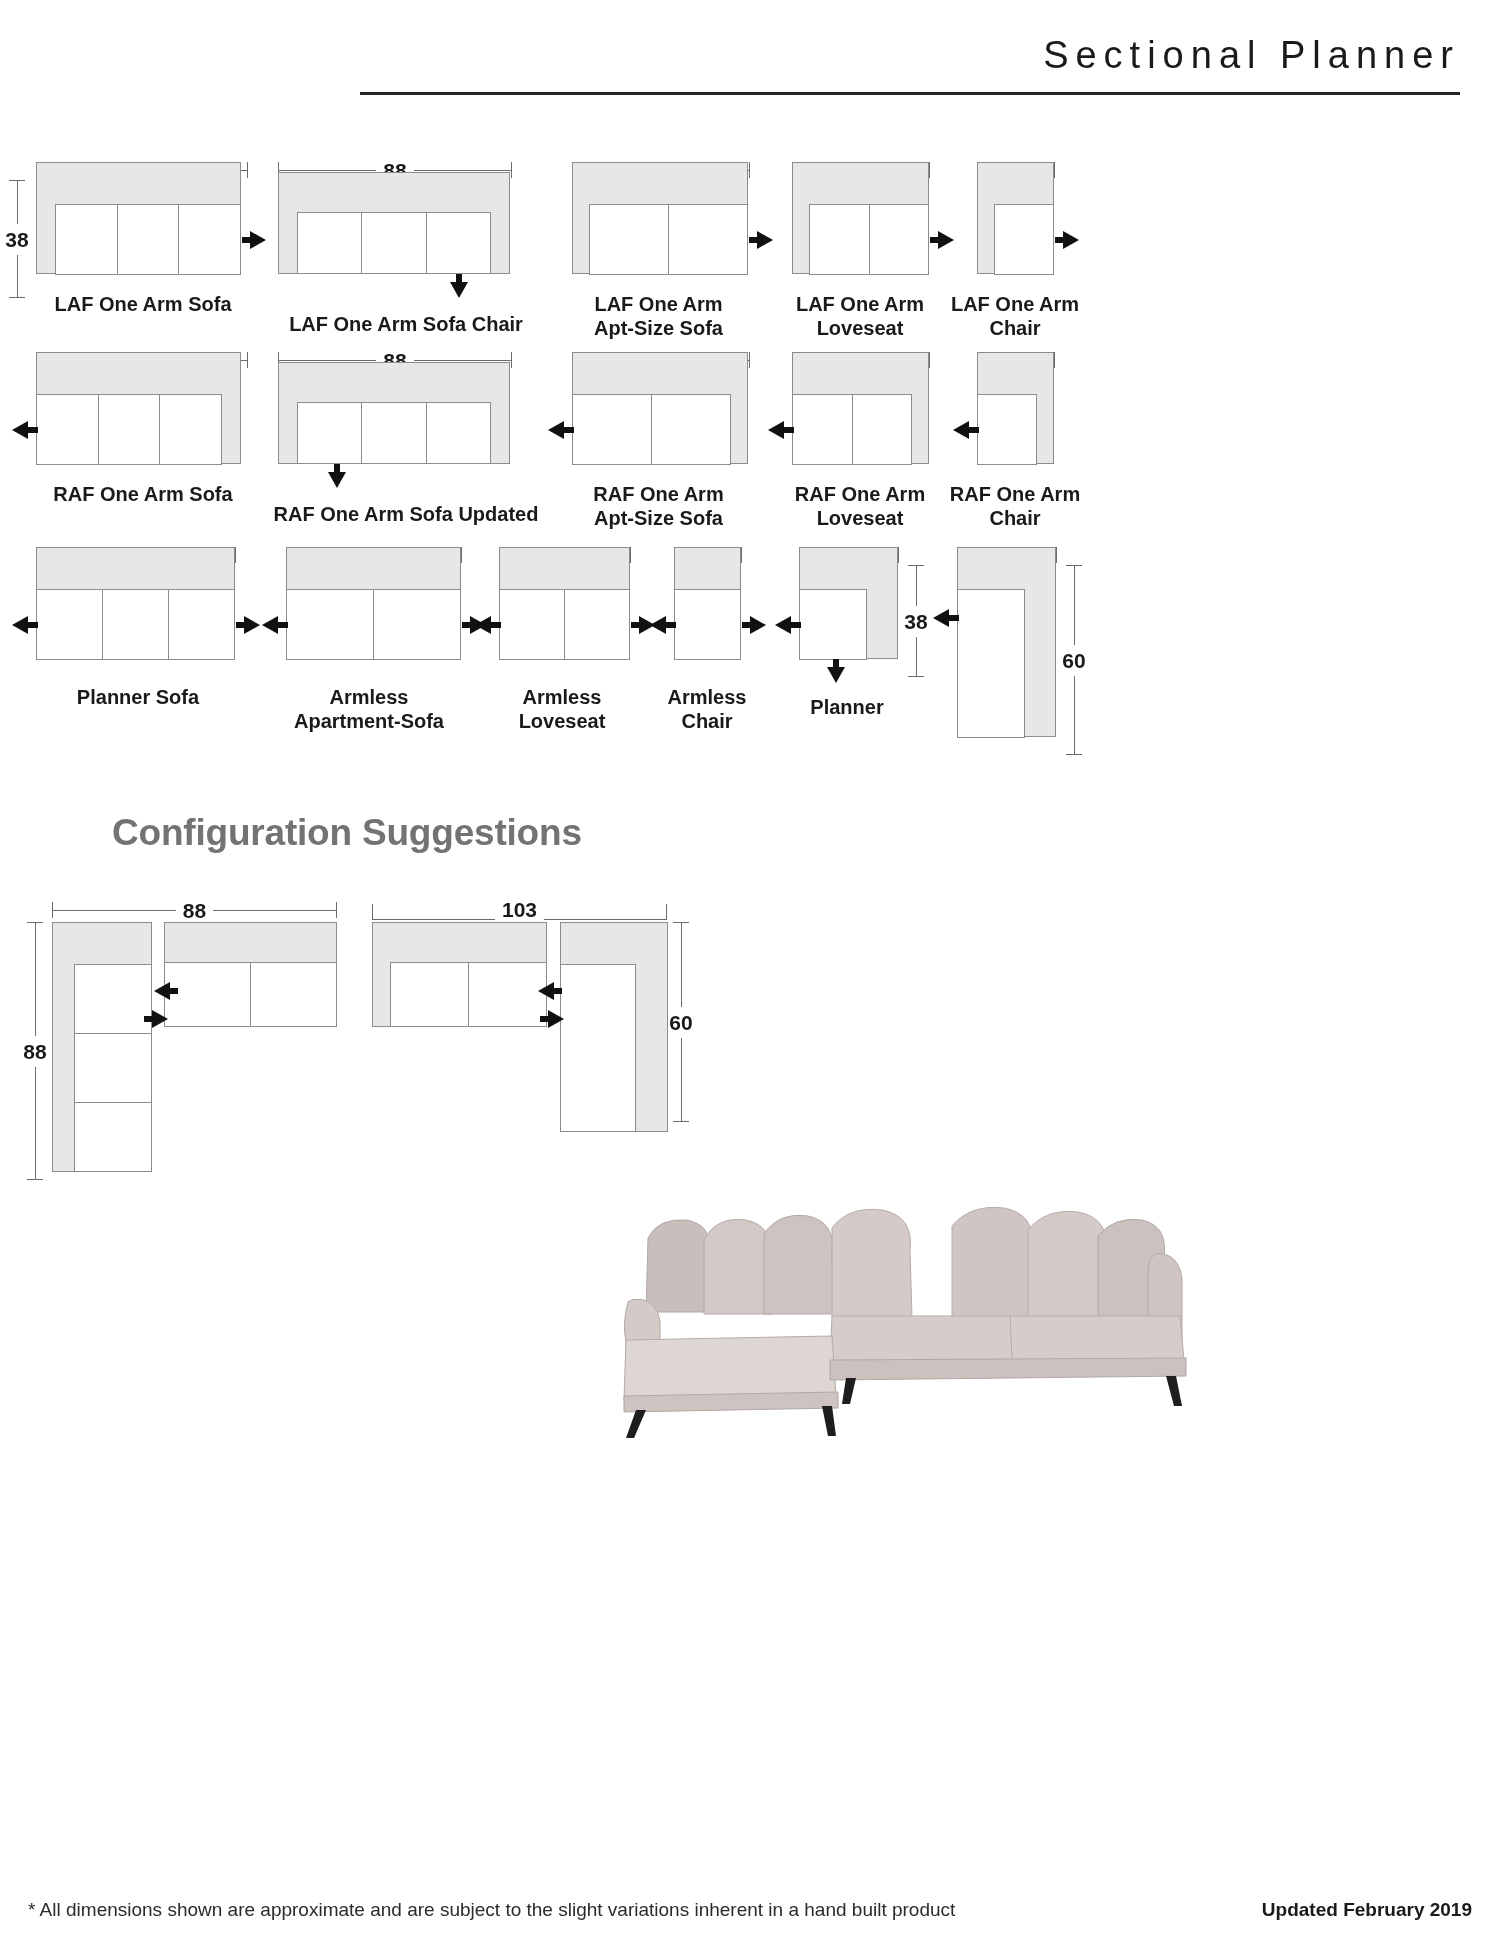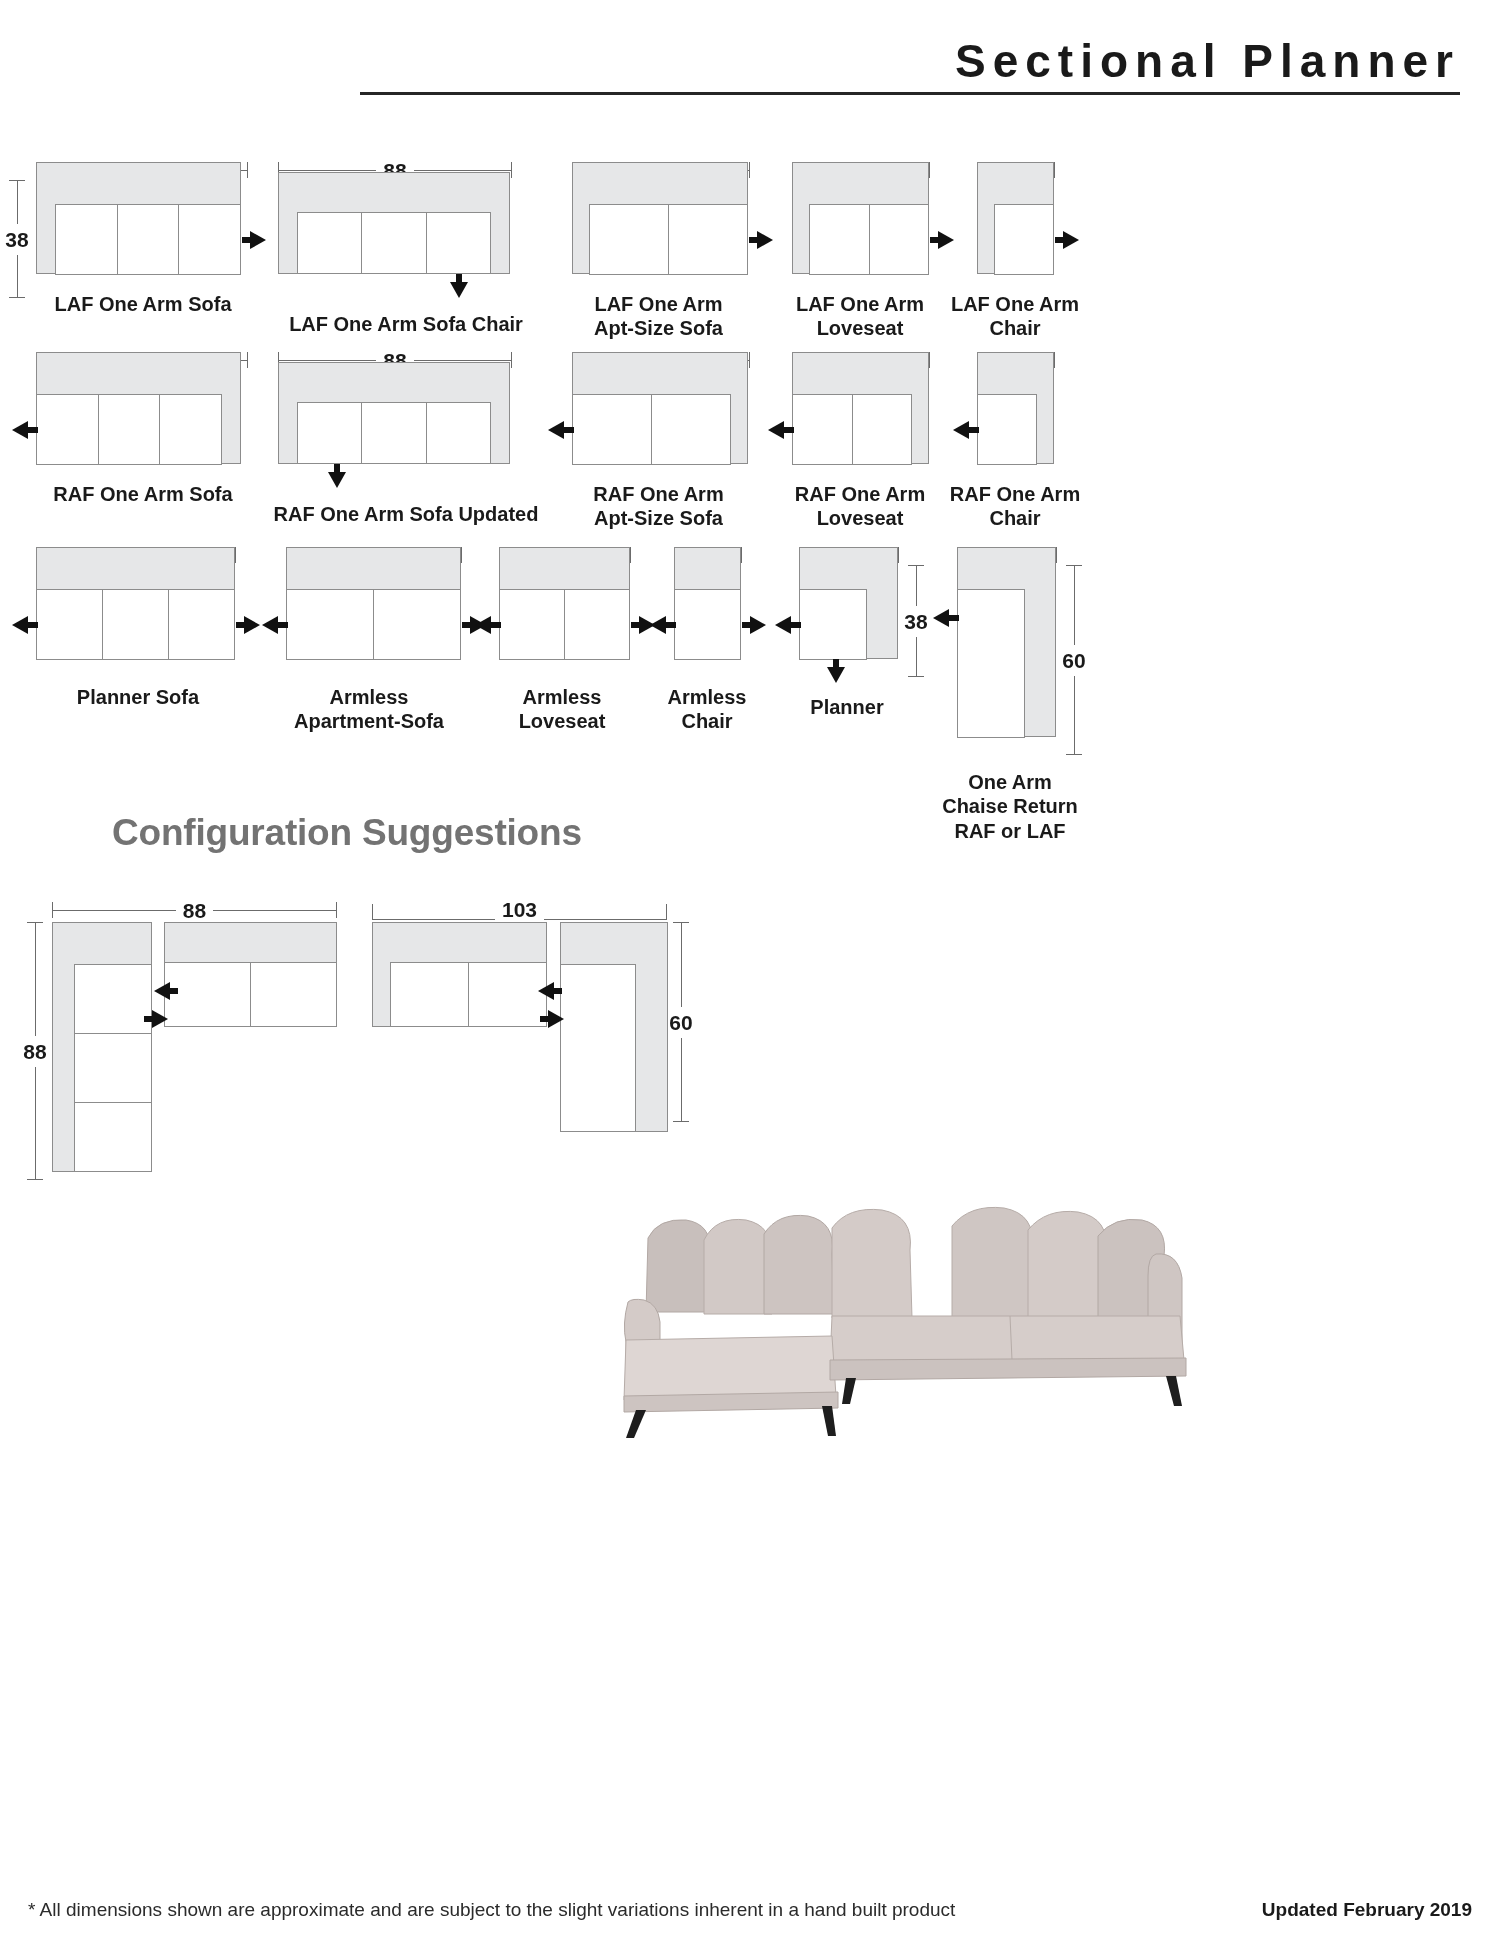--- a/index.html
+++ b/index.html
@@ -25,22 +25,22 @@
     left: 360px;
     right: 40px;
     top: 92px;
     height: 3px;
     background: #262626;
   }
   .page-title {
     position: absolute;
     right: 40px;
     top: 34px;
-    font-size: 46px;
-    font-weight: bold;
+    font-size: 38px;
+    font-weight: normal;
     letter-spacing: 7px;
     color: #1a1a1a;
     font-family: "Liberation Sans", sans-serif;
     white-space: nowrap;
   }
 
   
   .piece {
     position: absolute;
   }
@@ -559,23 +559,20 @@
     <div class="tick"></div>
   </div>
   <div class="piece-figure" style="margin-left:2px; margin-top:2px; width:99px; height:190px;">
     <div class="frame" style="left:0; top:0; width:99px; height:190px;"></div>
     <div class="seats" style="left:0; top:42px; width:68px; height:149px;">
       <div class="seat"></div>
     </div>
     <div class="arrow arrow-left" style="left:-24px; top:62px;"></div>
     <div class="arrow-stem-h" style="left:-10px; top:68px; width:12px;"></div>
   </div>
-  <div class="piece-label" style="left:-40px; top:225px; width:190px;">One Arm
-Chaise Return
-RAF or LAF</div>
 </div>
 
 <div class="section-heading" style="left:112px; top:812px;">Configuration Suggestions</div>
 
 <div class="piece" style="left:30px; top:900px; width:330px;">
   <div class="dim-h" style="left:22px; top:0; width:285px;">
     <div class="tick"></div>
     <div class="bar"></div>
     <div class="val">88</div>
     <div class="bar"></div>

